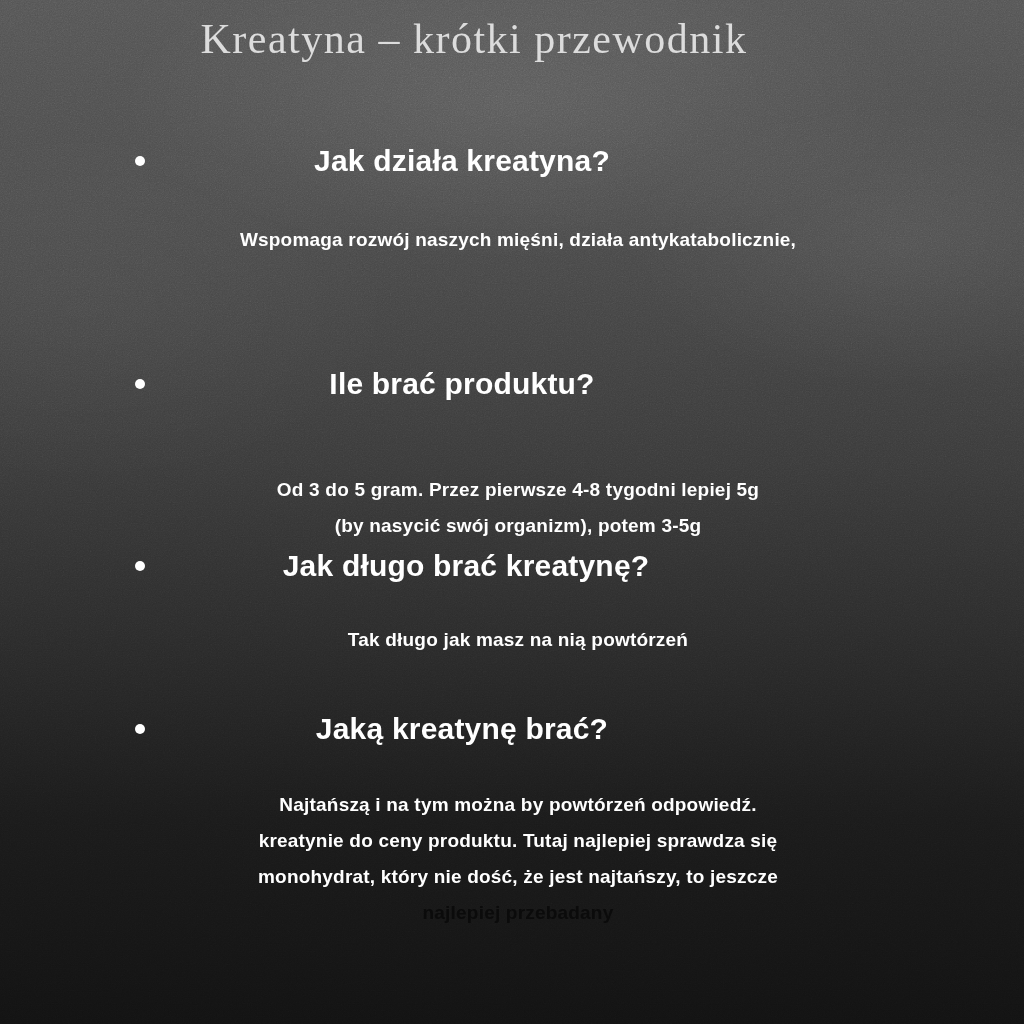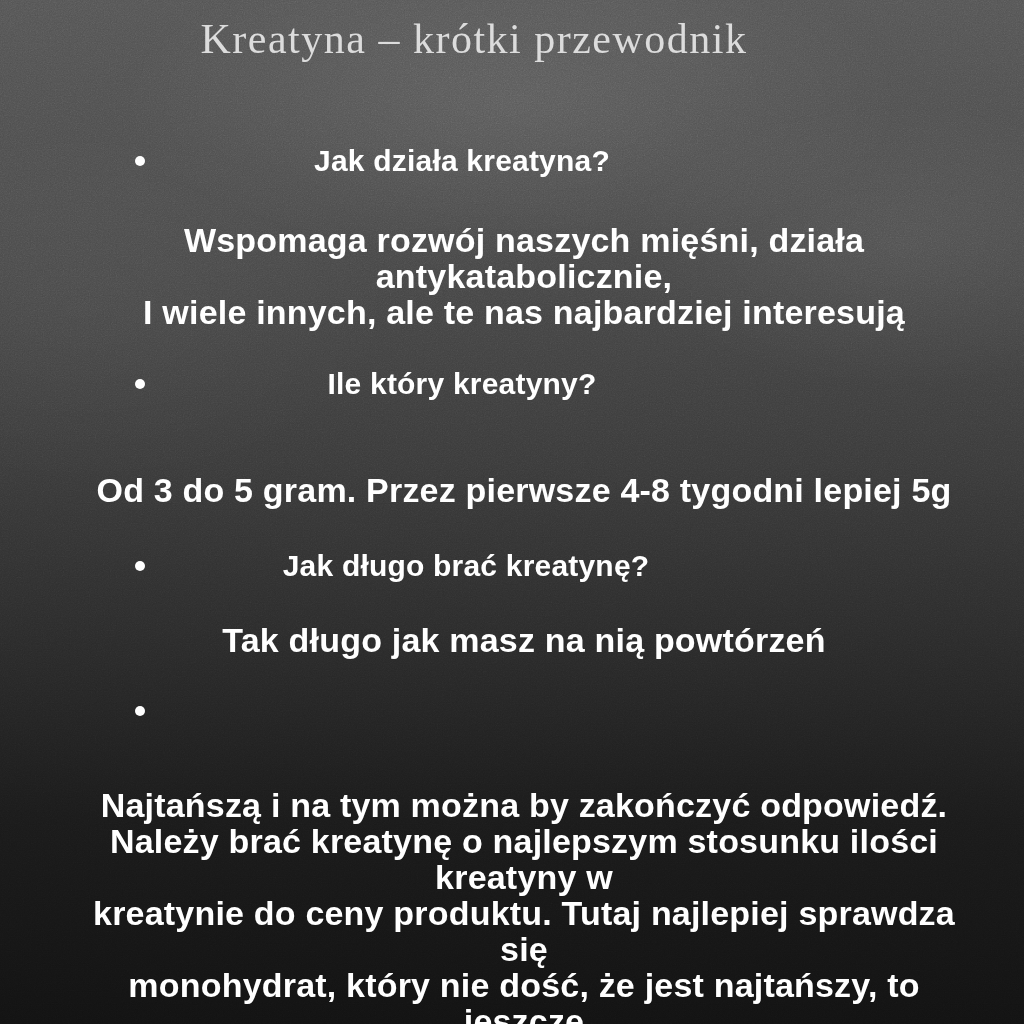--- a/index.html
+++ b/index.html
@@ -55,23 +55,23 @@
   }
   .bullet{
     position:absolute;
     left:135px;top:50%;
     width:10px;height:10px;
     margin-top:-5px;
     border-radius:50%;
     background:var(--text-color);
   }
   .para{
-    position:absolute;left:74px;width:900px;
+    position:absolute;left:68px;width:900px;
     text-align:center;
-    font-size:34px;
+    font-size:19px;
     line-height:36px;
     font-weight:700;
     color:var(--text-color);
     letter-spacing:0.2px;
   }
   .para .line{min-height:36px;}
   .para .line.faded{color:var(--faded-text-color);}
   .h1{top:143px;} .p1{top:222px;}
   .h2{top:366px;} .p2{top:440px;margin-top:32px;}
   .h3{top:548px;padding-left:8px;} .p3{top:622px;}
@@ -95,44 +95,44 @@
     <header class="title">
       <div>Kreatyna – krótki przewodnik</div>
     </header>
 
     <div class="qa-heading h1">
       <span class="bullet"></span>
       <h2>Jak działa kreatyna?</h2>
     </div>
     <div class="para p1">
       <div class="line">Wspomaga rozwój naszych mięśni, działa antykatabolicznie,</div>
-      <div class="line">I wiele innych, ale te nas najbardziej interesują</div>
     </div>
 
     <div class="qa-heading h2">
       <span class="bullet"></span>
-      <h2>Ile który kreatyny?</h2>
+      <h2>Ile brać produktu?</h2>
     </div>
     <div class="para p2">
       <div class="line">Od 3 do 5 gram. Przez pierwsze 4-8 tygodni lepiej 5g</div>
+      <div class="line">(by nasycić swój organizm), potem 3-5g</div>
     </div>
 
     <div class="qa-heading h3">
       <span class="bullet"></span>
       <h2>Jak długo brać kreatynę?</h2>
     </div>
     <div class="para p3">
       <div class="line">Tak długo jak masz na nią powtórzeń</div>
     </div>
 
     <div class="qa-heading h4">
       <span class="bullet"></span>
+      <h2>Jaką kreatynę brać?</h2>
     </div>
     <div class="para p4">
-      <div class="line">Najtańszą i na tym można by zakończyć odpowiedź.</div>
-      <div class="line">Należy brać kreatynę o najlepszym stosunku ilości kreatyny w</div>
+      <div class="line">Najtańszą i na tym można by powtórzeń odpowiedź.</div>
       <div class="line">kreatynie do ceny produktu. Tutaj najlepiej sprawdza się</div>
       <div class="line">monohydrat, który nie dość, że jest najtańszy, to jeszcze</div>
       <div class="line faded">najlepiej przebadany</div>
     </div>
 
   </div>
 </div>
 
 </body></html>

